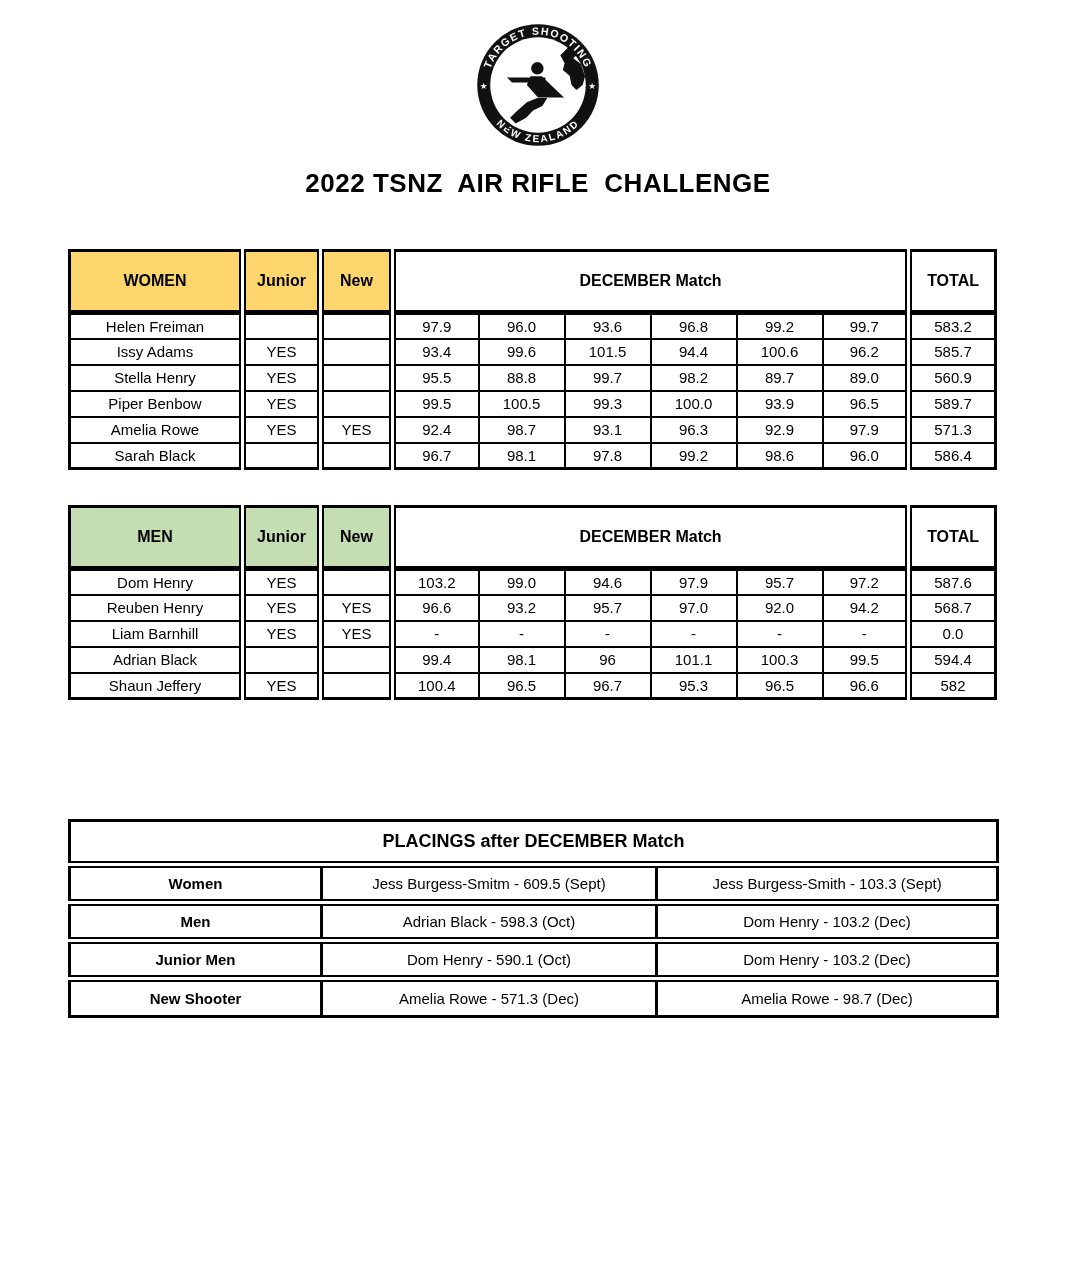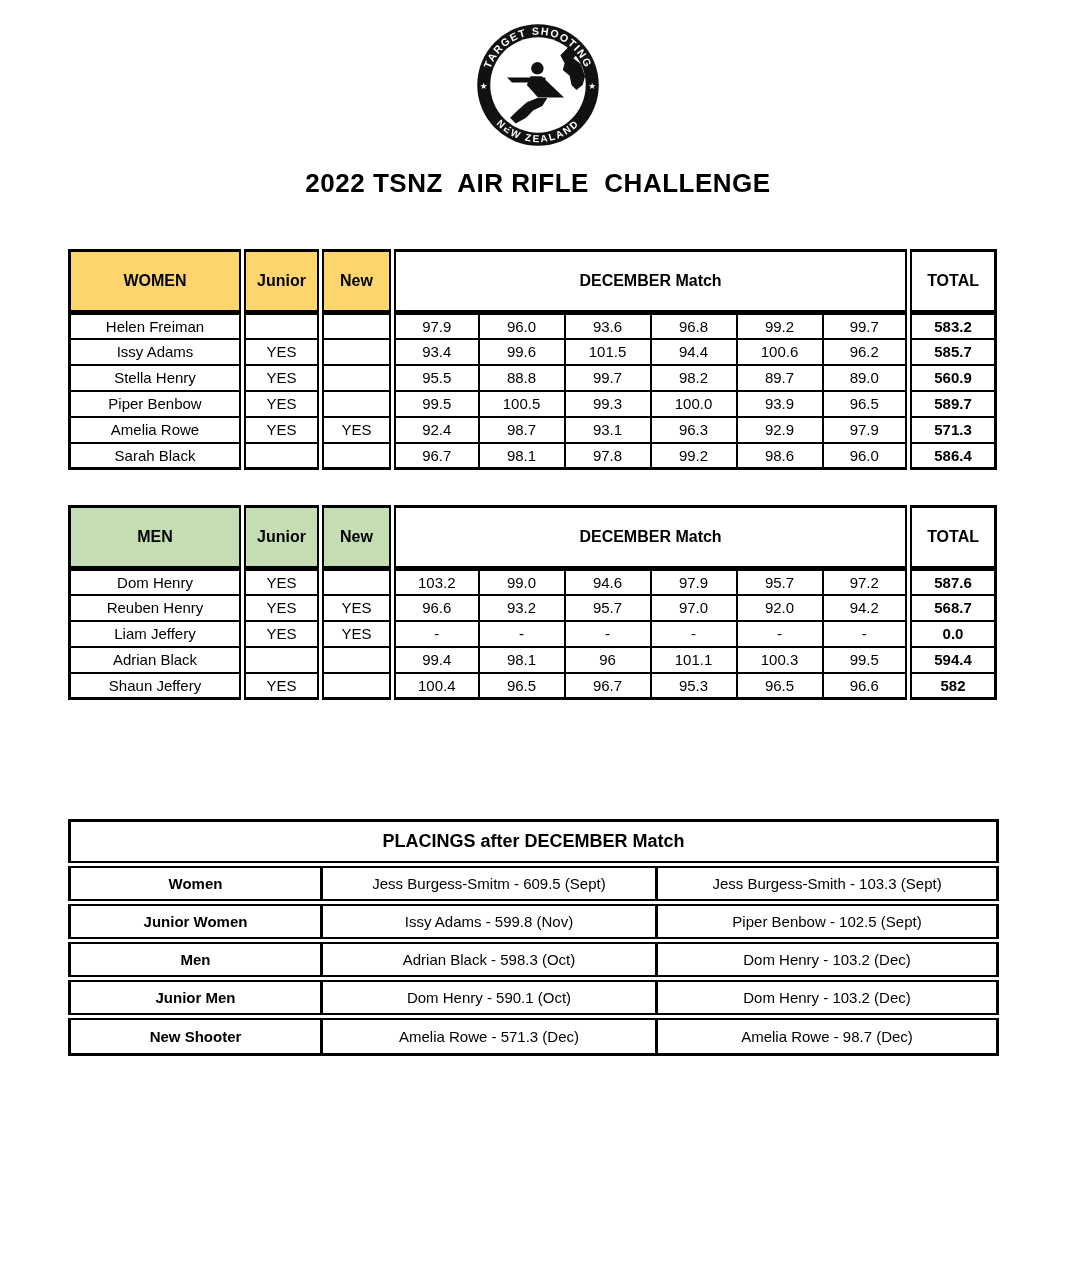--- a/index.html
+++ b/index.html
@@ -46,21 +46,21 @@
     overflow: hidden;
   }
   .score-table thead th {
     height: 62px;
     border-bottom: 5px solid #000;
     font-weight: bold;
     font-size: 16px;
   }
   .score-table tbody td { height: 26px; }
   .score-table .b-dbl { border-left: 7px double #000; }
-  .score-table .total-cell { font-weight: bold; }
+  .score-table .total-cell { font-weight: normal; }
   
   .placings { width: 928px; margin-top: 119px; }
   .placings th, .placings td {
     border: 2px solid #000;
     text-align: center;
     vertical-align: middle;
     font-size: 15px;
     padding: 0 4px;
   }
   .placings .title-cell {
@@ -249,21 +249,21 @@
           <td class="b-dbl">YES</td>
           <td class="b-dbl">96.6</td>
           <td>93.2</td>
           <td>95.7</td>
           <td>97.0</td>
           <td>92.0</td>
           <td>94.2</td>
           <td class="b-dbl total-cell">568.7</td>
         </tr>
         <tr>
-          <td>Liam Jeffery</td>
+          <td>Liam Barnhill</td>
           <td class="b-dbl">YES</td>
           <td class="b-dbl">YES</td>
           <td class="b-dbl">-</td>
           <td>-</td>
           <td>-</td>
           <td>-</td>
           <td>-</td>
           <td>-</td>
           <td class="b-dbl total-cell">0.0</td>
         </tr>
@@ -305,25 +305,20 @@
           <th class="title-cell" colspan="3">PLACINGS after DECEMBER Match</th>
         </tr>
       </thead>
       <tbody>
         <tr>
           <td class="cat-cell">Women</td>
           <td class="c-sep">Jess Burgess-Smitm - 609.5 (Sept)</td>
           <td class="c-sep">Jess Burgess-Smith - 103.3 (Sept)</td>
         </tr>
         <tr>
-          <td class="cat-cell">Junior Women</td>
-          <td class="c-sep">Issy Adams - 599.8 (Nov)</td>
-          <td class="c-sep">Piper Benbow - 102.5 (Sept)</td>
-        </tr>
-        <tr>
           <td class="cat-cell">Men</td>
           <td class="c-sep">Adrian Black - 598.3 (Oct)</td>
           <td class="c-sep">Dom Henry - 103.2 (Dec)</td>
         </tr>
         <tr>
           <td class="cat-cell">Junior Men</td>
           <td class="c-sep">Dom Henry - 590.1 (Oct)</td>
           <td class="c-sep">Dom Henry - 103.2 (Dec)</td>
         </tr>
         <tr>

